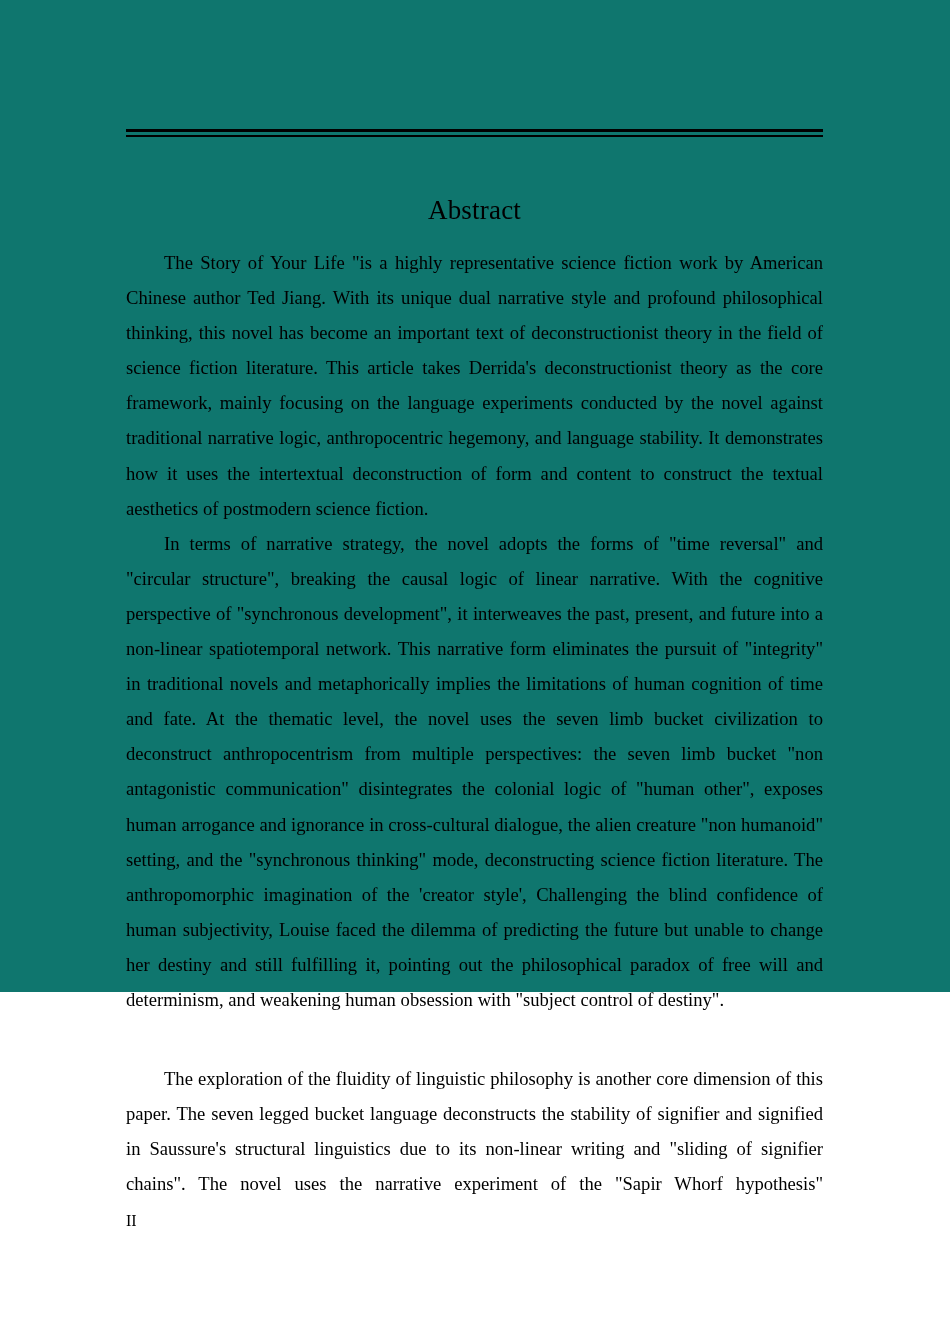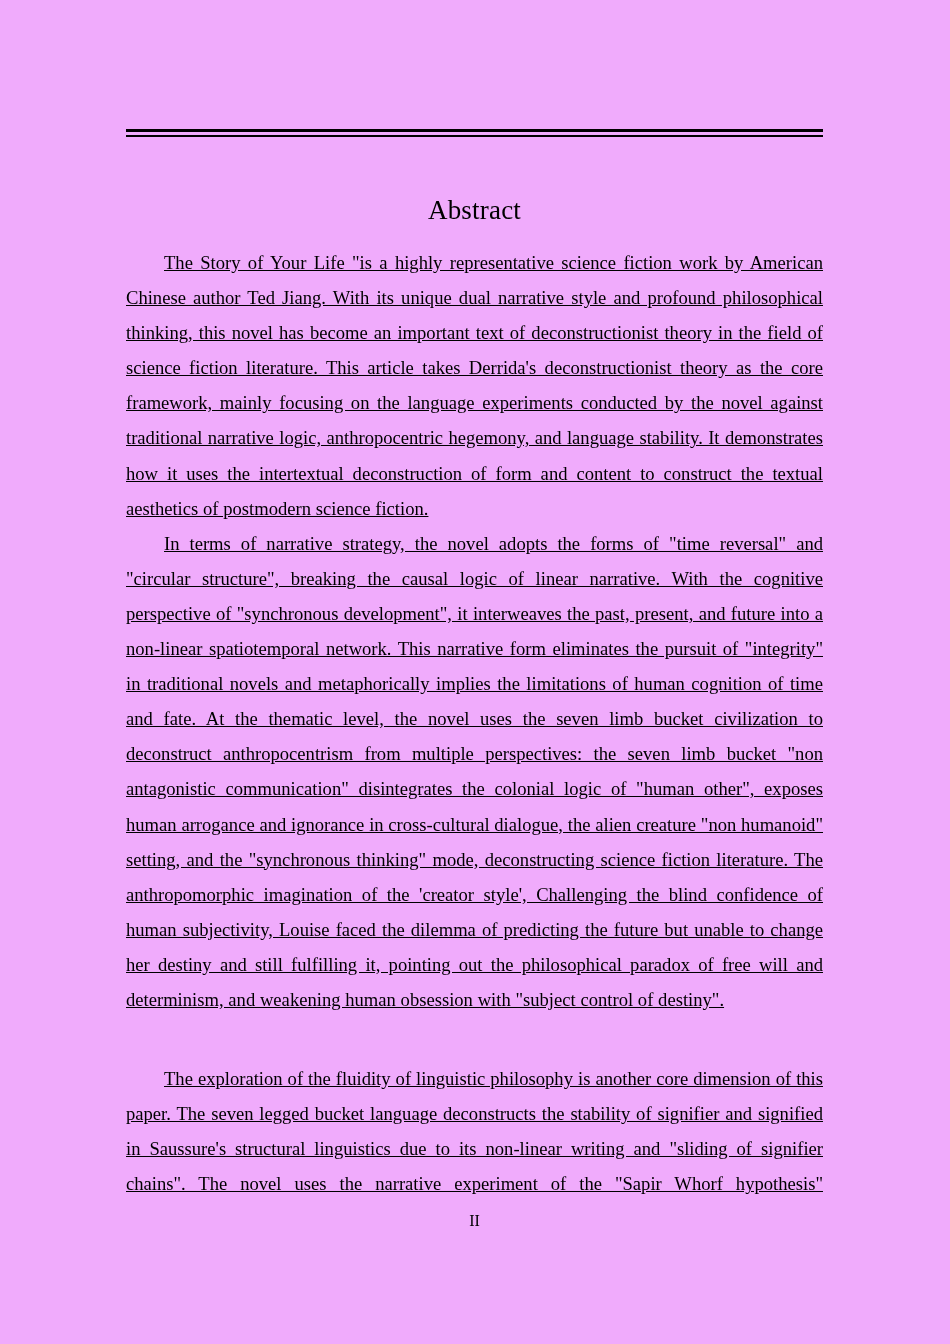--- a/index.html
+++ b/index.html
@@ -13,22 +13,22 @@
     position: relative;
     font-family: "Liberation Serif", "DejaVu Serif", serif;
     color: #000000;
     overflow: hidden;
   }
 
   .page {
     position: absolute;
     inset: 0;
     width: 950px;
-    height: 1344px;
-    background: #f0abfc;
+    height: 992px;
+    background: #0f766e;
   }
 
   
   .header-rule {
     position: absolute;
     left: 126px;
     top: 129px;
     width: 697px;
     height: 12px;
   }
@@ -71,35 +71,33 @@
   }
   .body-column p {
     margin: 0;
     font-size: 18.6px;
     line-height: 35.1px;
     text-align: justify;
     text-justify: inter-word;
     text-indent: 38px;
     word-spacing: 0.1px;
     hyphens: none;
-    text-decoration: underline;
   }
   
   .body-column p.continues {
     text-align-last: justify;
     margin-top: 44px;
   }
 
   
   .page-number {
     position: absolute;
     left: 126px;
     top: 1209px;
     width: 697px;
-    text-align: center;
     font-size: 16px;
     line-height: 24px;
   }
 </style>
 </head>
 <body>
 
 <div class="page">
 
   <div class="header-rule">

